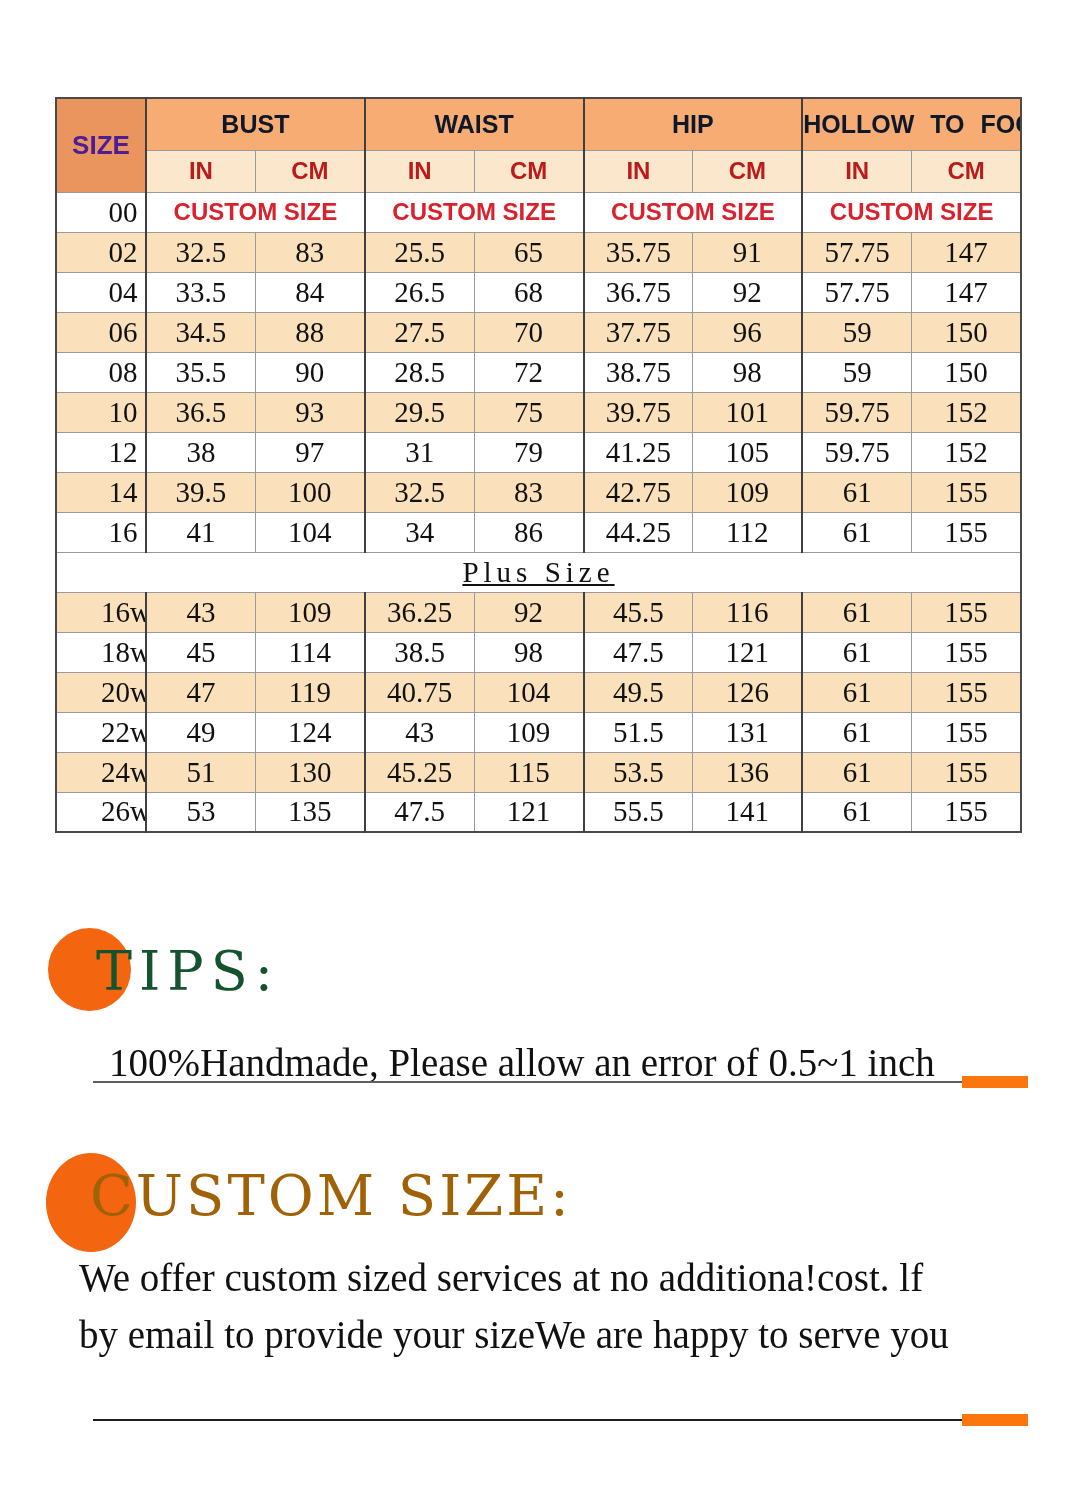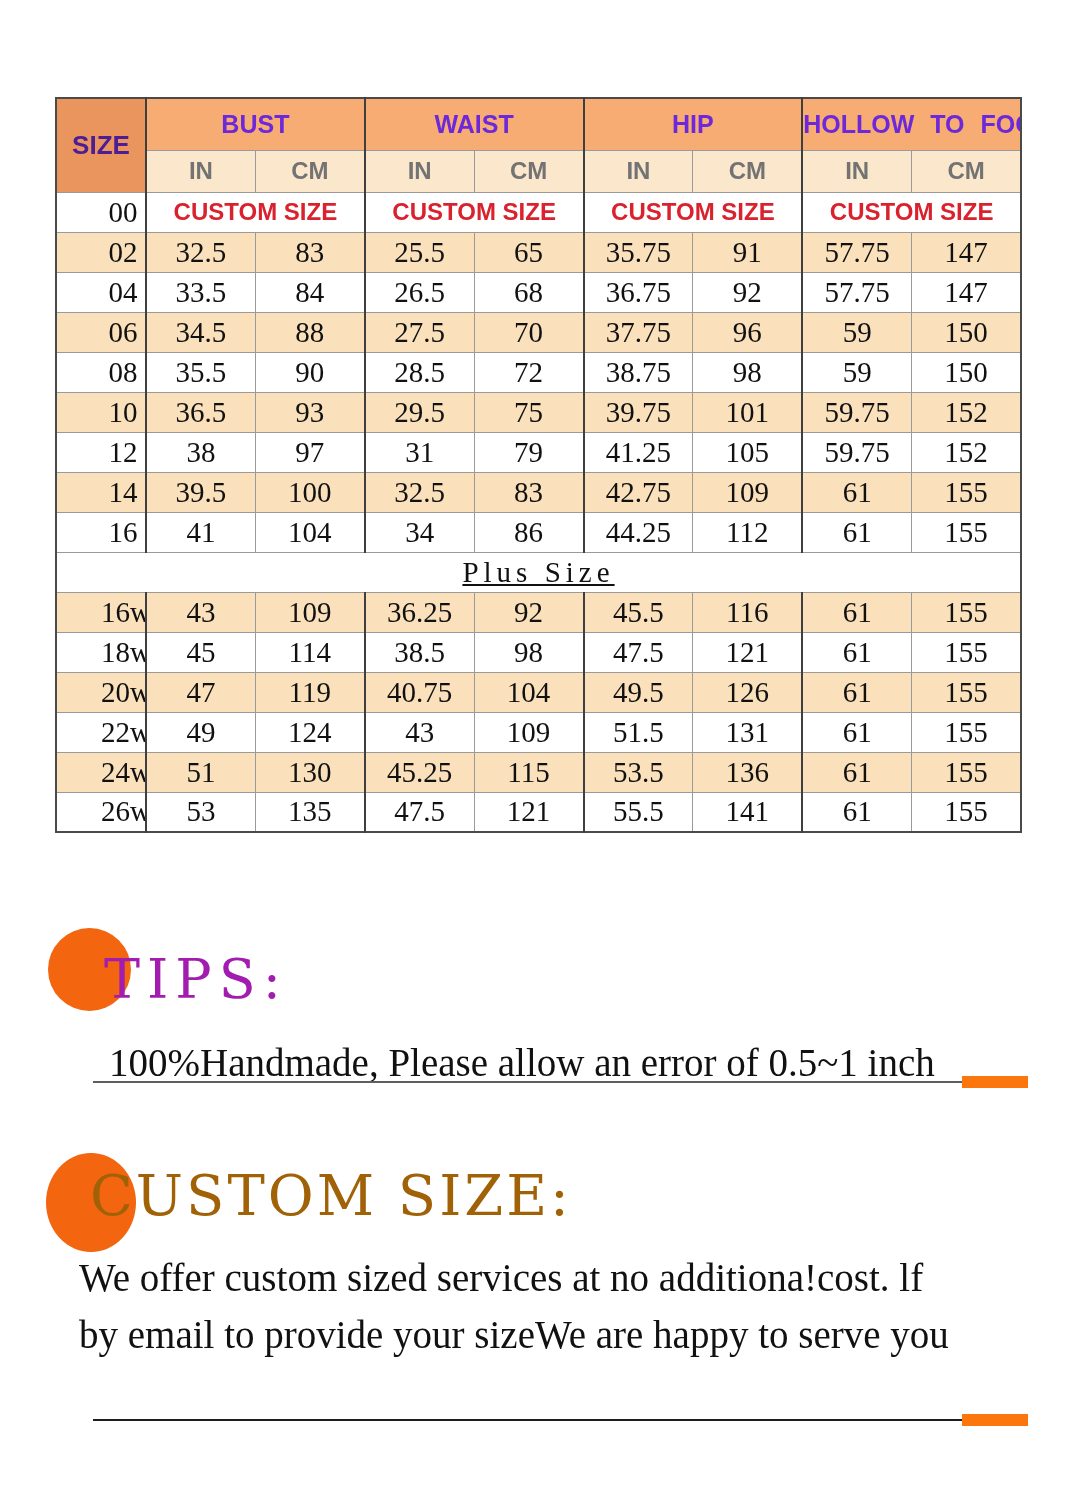--- a/index.html
+++ b/index.html
@@ -36,29 +36,29 @@
   .th-size {
     background: #EB955E;
     font: bold 26px "Liberation Sans", sans-serif;
     color: #4c1d95;
     border-right: 2px solid #3f3f3f !important;
   }
   .th-group {
     background: #F6AC72;
     font: bold 25px "Liberation Sans", sans-serif;
     height: 52px;
-    color: #6d28d9;
+    color: #0f172a;
     border-bottom: 1px solid #6b6b6b;
   }
   .wide-words { word-spacing: 9px; }
   .th-sub {
     background: #FBE7CB;
     font: bold 24px "Liberation Sans", sans-serif;
     height: 42px;
-    color: #737373;
+    color: #b91c1c;
     border-bottom: 2px solid #4a4a4a;
   }
   .gs { border-left: 2px solid #3f3f3f !important; }
   tbody td {
     height: 40px;
     font: 29px "Liberation Serif", serif;
     background: #ffffff;
   }
   tr.stripe td { background: #FAE1BB; }
   td.size-cell { border-right: 2px solid #3f3f3f !important; padding-left: 44px; }
@@ -77,23 +77,23 @@
   .dot {
     position: absolute;
     border-radius: 50%;
     background: #F3650E;
     z-index: 0;
   }
   .dot-tips   { left: 48px; top: 928px;  width: 83px; height: 83px; }
   .dot-custom { left: 46px; top: 1153px; width: 90px; height: 99px; }
 
   .h-tips {
-    position: absolute; left: 92px; top: 936px; margin: 12px; z-index: 1;
+    position: absolute; left: 92px; top: 936px; margin: 4px; z-index: 1;
     font: normal 54px "DejaVu Serif", serif;
-    letter-spacing: 7px; color: #a21caf;
+    letter-spacing: 7px; color: #14532d;
   }
   .p-tips {
     position: absolute; left: 93px; top: 1024px; margin: 16px;
     font: normal 39px "Liberation Serif", serif; color: #111;
   }
   .h-custom {
     position: absolute; left: 90px; top: 1163px; margin: 0; z-index: 1;
     font: normal 56px "DejaVu Serif", serif;
     letter-spacing: 3px; color: #a16207;
   }

